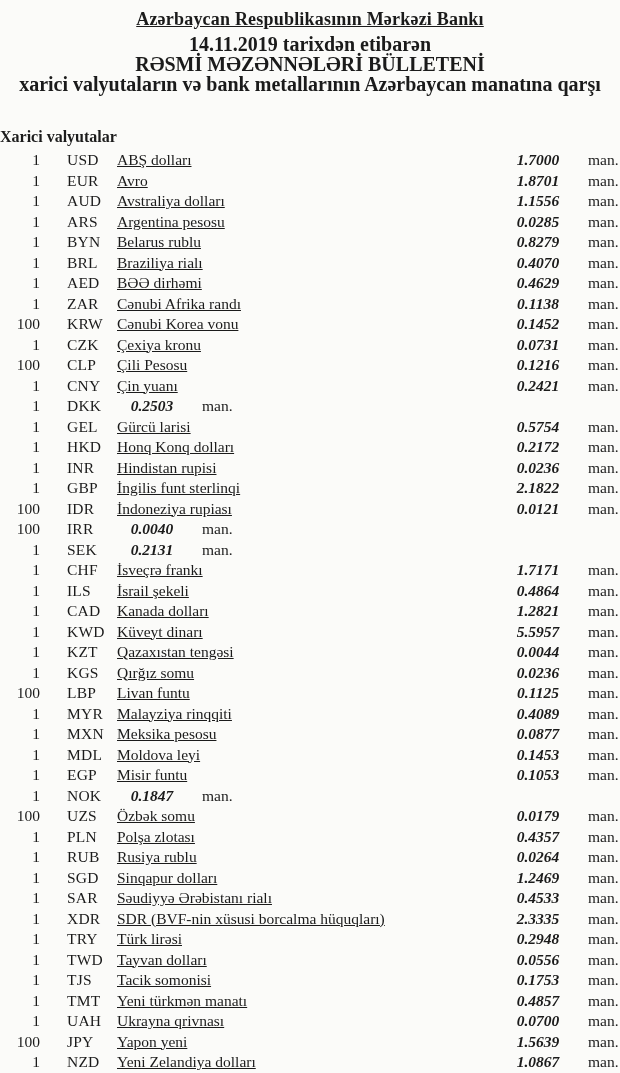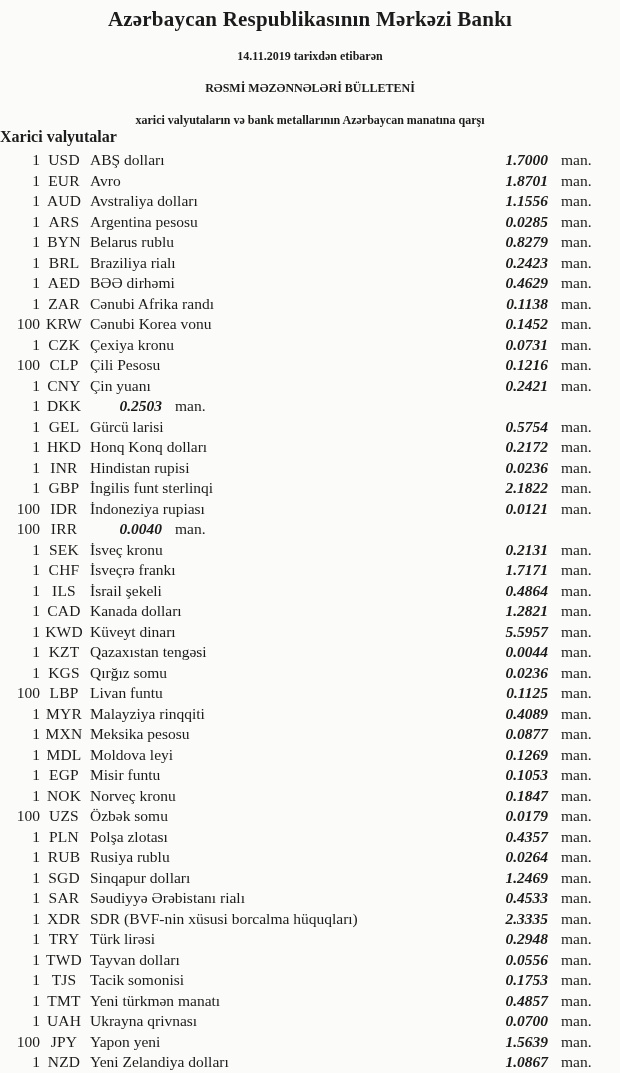--- a/index.html
+++ b/index.html
@@ -18,30 +18,31 @@
     position: relative;
     width: 620px;
     height: 1073px;
     overflow: hidden;
   }
   .header {
     padding-top: 6px;
     text-align: center;
   }
   .title {
-    font-size: 21px;
+    font-size: 18px;
     font-weight: 700;
     line-height: 27px;
     letter-spacing: 0.2px;
+    text-decoration: underline;
   }
   .hline {
-    font-size: 12px;
+    font-size: 20px;
     font-weight: 700;
     line-height: 17px;
-    margin-top: 15px;
+    margin-top: 3px;
   }
   .section-title {
     position: absolute;
     top: 128px;
     left: 0;
     width: 100%;
     text-align: left;
     font-size: 16px;
     font-weight: 700;
   }
@@ -58,33 +59,34 @@
     line-height: 20.5px;
     white-space: nowrap;
   }
   .amount {
     width: 40px;
     text-align: right;
     flex: 0 0 auto;
   }
   .code {
     width: 48px;
-    text-align: center;
     flex: 0 0 auto;
     letter-spacing: 0.2px;
+    margin-left: 27px;
   }
   .name {
     width: 384px;
     padding-left: 2px;
     flex: 0 0 auto;
     overflow: hidden;
+    text-decoration: underline;
   }
   .rate {
     width: 74px;
-    text-align: right;
+    text-align: center;
     font-weight: 700;
     font-style: italic;
     flex: 0 0 auto;
   }
   .suffix {
     padding-left: 13px;
     flex: 0 0 auto;
     font-family: Liberation Serif, serif;
   }
 </style>
@@ -140,21 +142,21 @@
       <span class="code">BYN</span>
       <span class="name">Belarus rublu</span>
       <span class="rate">0.8279</span>
       <span class="suffix">man.</span>
     </div>
 
     <div class="row">
       <span class="amount">1</span>
       <span class="code">BRL</span>
       <span class="name">Braziliya rialı</span>
-      <span class="rate">0.2423</span>
+      <span class="rate">0.4070</span>
       <span class="suffix">man.</span>
     </div>
 
     <div class="row">
       <span class="amount">1</span>
       <span class="code">AED</span>
       <span class="name">BƏƏ dirhəmi</span>
       <span class="rate">0.4629</span>
       <span class="suffix">man.</span>
     </div>
@@ -249,21 +251,20 @@
     <div class="row">
       <span class="amount">100</span>
       <span class="code">IRR</span>
       <span class="rate">0.0040</span>
       <span class="suffix">man.</span>
     </div>
 
     <div class="row">
       <span class="amount">1</span>
       <span class="code">SEK</span>
-      <span class="name">İsveç kronu</span>
       <span class="rate">0.2131</span>
       <span class="suffix">man.</span>
     </div>
 
     <div class="row">
       <span class="amount">1</span>
       <span class="code">CHF</span>
       <span class="name">İsveçrə frankı</span>
       <span class="rate">1.7171</span>
       <span class="suffix">man.</span>
@@ -330,36 +331,35 @@
       <span class="code">MXN</span>
       <span class="name">Meksika pesosu</span>
       <span class="rate">0.0877</span>
       <span class="suffix">man.</span>
     </div>
 
     <div class="row">
       <span class="amount">1</span>
       <span class="code">MDL</span>
       <span class="name">Moldova leyi</span>
-      <span class="rate">0.1269</span>
+      <span class="rate">0.1453</span>
       <span class="suffix">man.</span>
     </div>
 
     <div class="row">
       <span class="amount">1</span>
       <span class="code">EGP</span>
       <span class="name">Misir funtu</span>
       <span class="rate">0.1053</span>
       <span class="suffix">man.</span>
     </div>
 
     <div class="row">
       <span class="amount">1</span>
       <span class="code">NOK</span>
-      <span class="name">Norveç kronu</span>
       <span class="rate">0.1847</span>
       <span class="suffix">man.</span>
     </div>
 
     <div class="row">
       <span class="amount">100</span>
       <span class="code">UZS</span>
       <span class="name">Özbək somu</span>
       <span class="rate">0.0179</span>
       <span class="suffix">man.</span>

